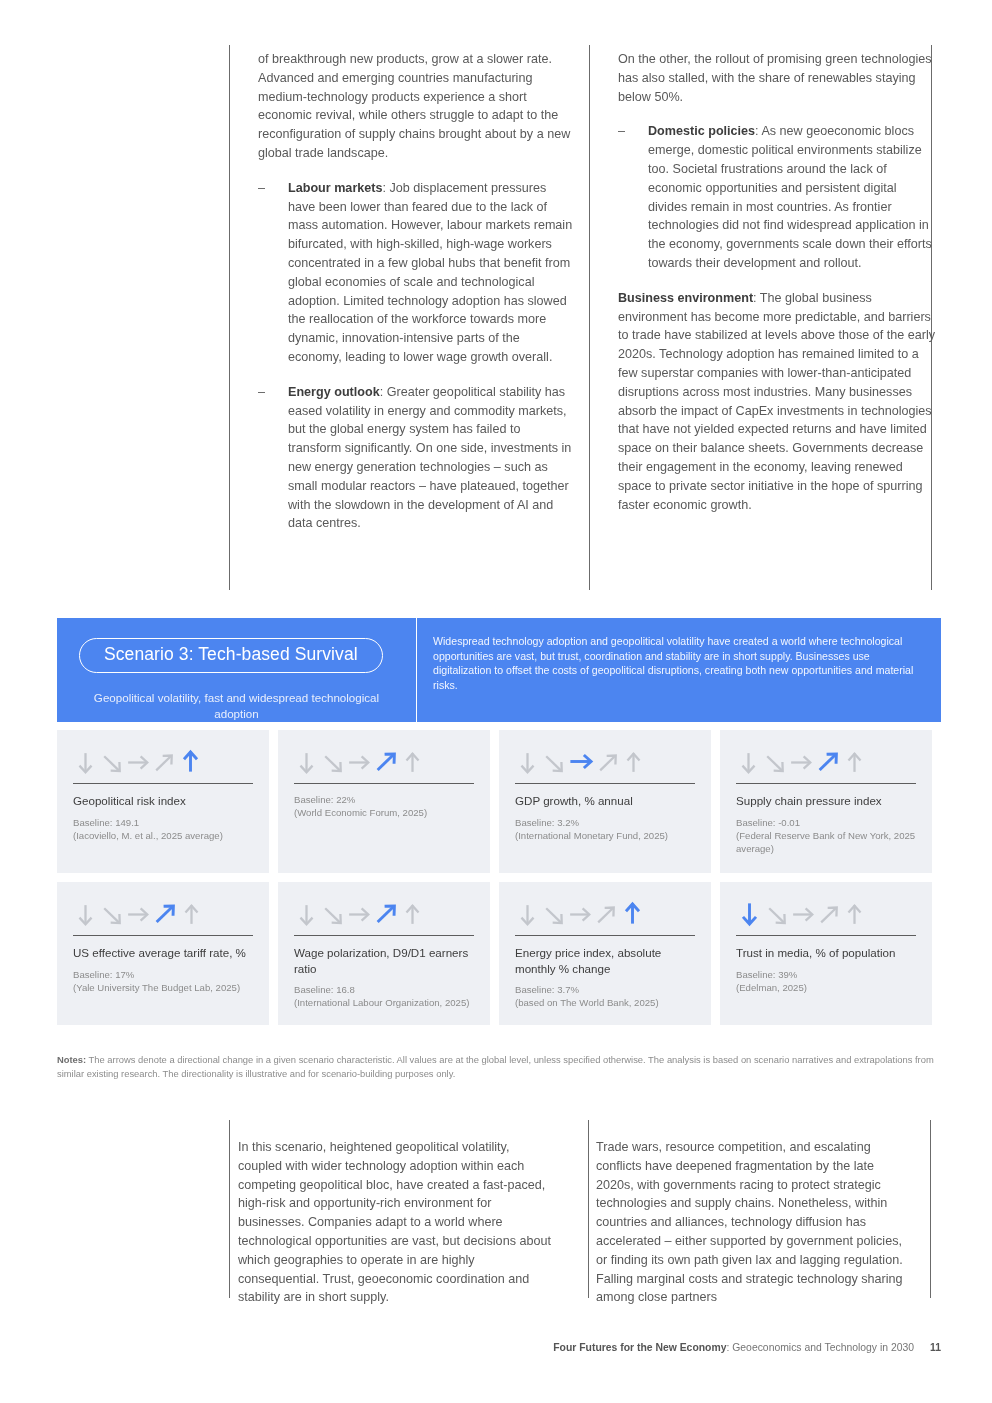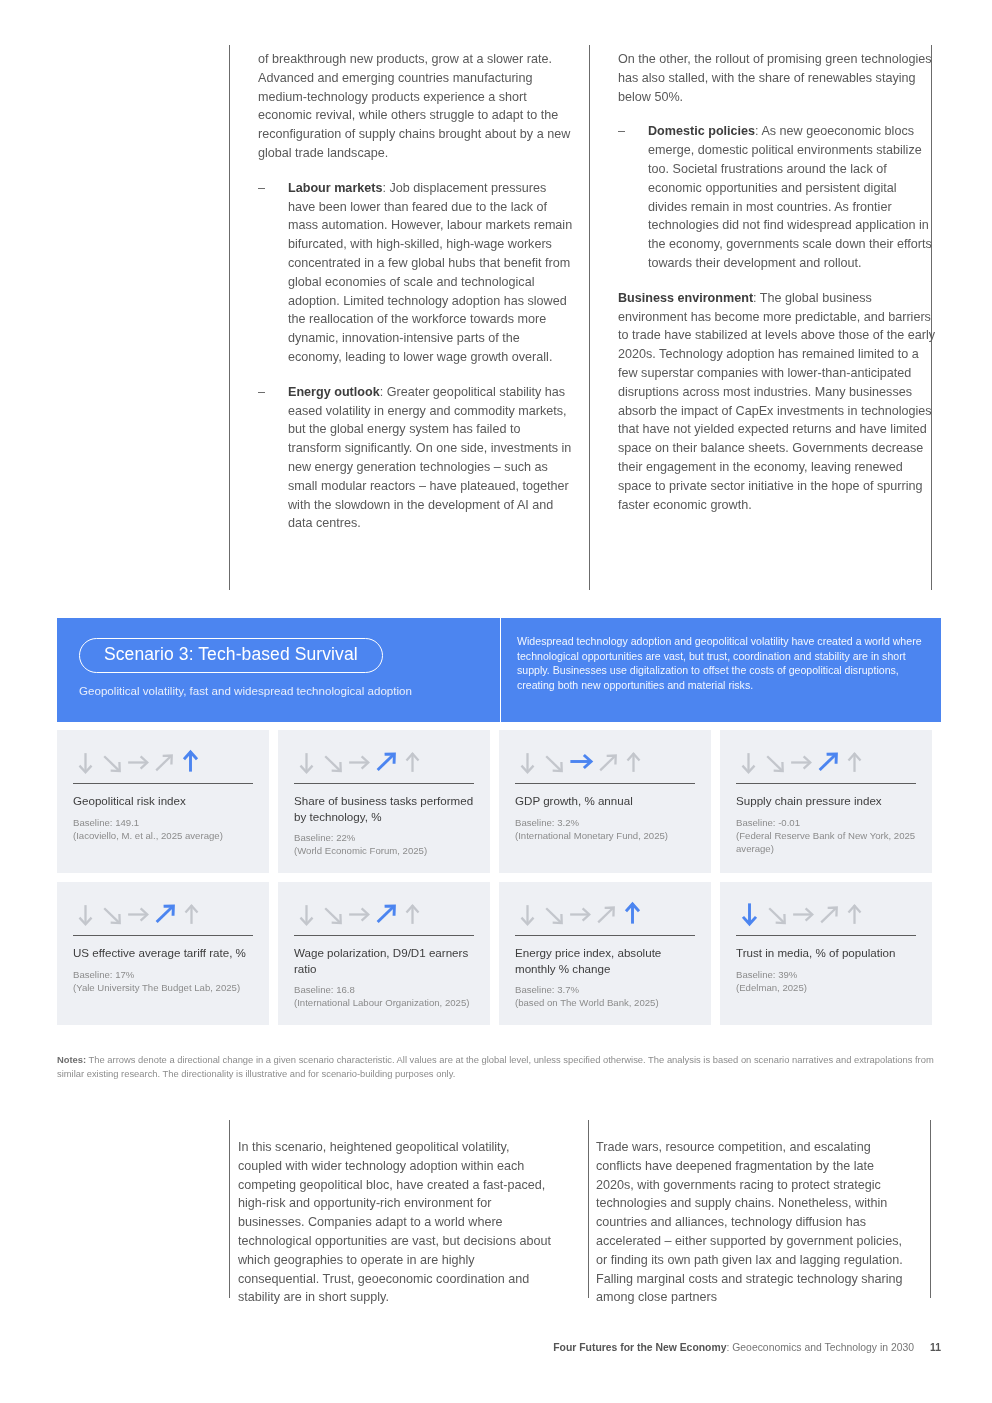--- a/index.html
+++ b/index.html
@@ -66,41 +66,42 @@
   .banner {
     position: absolute;
     left: 57px;
     top: 618px;
     width: 884px;
     height: 104px;
     background: #4c85f0;
     display: flex;
   }
   .banner-left {
-    width: 444px;
+    width: 360px;
     box-sizing: border-box;
     padding: 20px 22px 0 22px;
     border-right: 1px solid #ffffff;
     position: relative;
   }
   .pill {
     display: inline-block;
     border: 1.4px solid #ffffff;
     border-radius: 22px;
     padding: 7px 24px 8px 24px;
     color: #ffffff;
     font-size: 17.5px;
     line-height: 1;
     letter-spacing: 0.1px;
   }
   .banner-sub {
-    margin-top: 10px;
+    margin-top: 17px;
     color: #e8eefc;
     font-size: 11.6px;
     line-height: 16px;
+    text-align: center;
   }
   .banner-right {
     flex: 1;
     padding: 16px 18px 0 16px;
     box-sizing: border-box;
     color: #f2f6ff;
     font-size: 10.6px;
     line-height: 14.6px;
   }
 
@@ -290,21 +291,20 @@
         <svg width="27" height="27" viewBox="0 0 24 24" fill="none" stroke="#4c85f0" stroke-width="2.6" stroke-linecap="butt" stroke-linejoin="miter">
           <line x1="5" y1="19.5" x2="19" y2="6"></line>
           <polyline points="11.2,5.6 19.9,5.3 19.6,14" fill="none"></polyline>
         </svg>
         <svg width="25" height="25" viewBox="0 0 24 24" fill="none" stroke="#c3c6cc" stroke-width="2.2" stroke-linecap="butt" stroke-linejoin="miter">
           <line x1="12" y1="21" x2="12" y2="3"></line>
           <polyline points="6.2,10 12,3.6 17.8,10" fill="none"></polyline>
         </svg>
       </div>
       <div class="arrow-rule"></div>
-      <div class="card-title">Share of business tasks performed by technology, %</div>
       <div class="card-meta">
         <div>Baseline: 22%</div>
         <div>(World Economic Forum, 2025)</div>
       </div>
     </div>
     <div class="card">
       <div class="arrows">
         <svg width="25" height="25" viewBox="0 0 24 24" fill="none" stroke="#c3c6cc" stroke-width="2.2" stroke-linecap="butt" stroke-linejoin="miter">
           <line x1="12" y1="3" x2="12" y2="21"></line>
           <polyline points="6.2,15 12,21.4 17.8,15" fill="none"></polyline>

